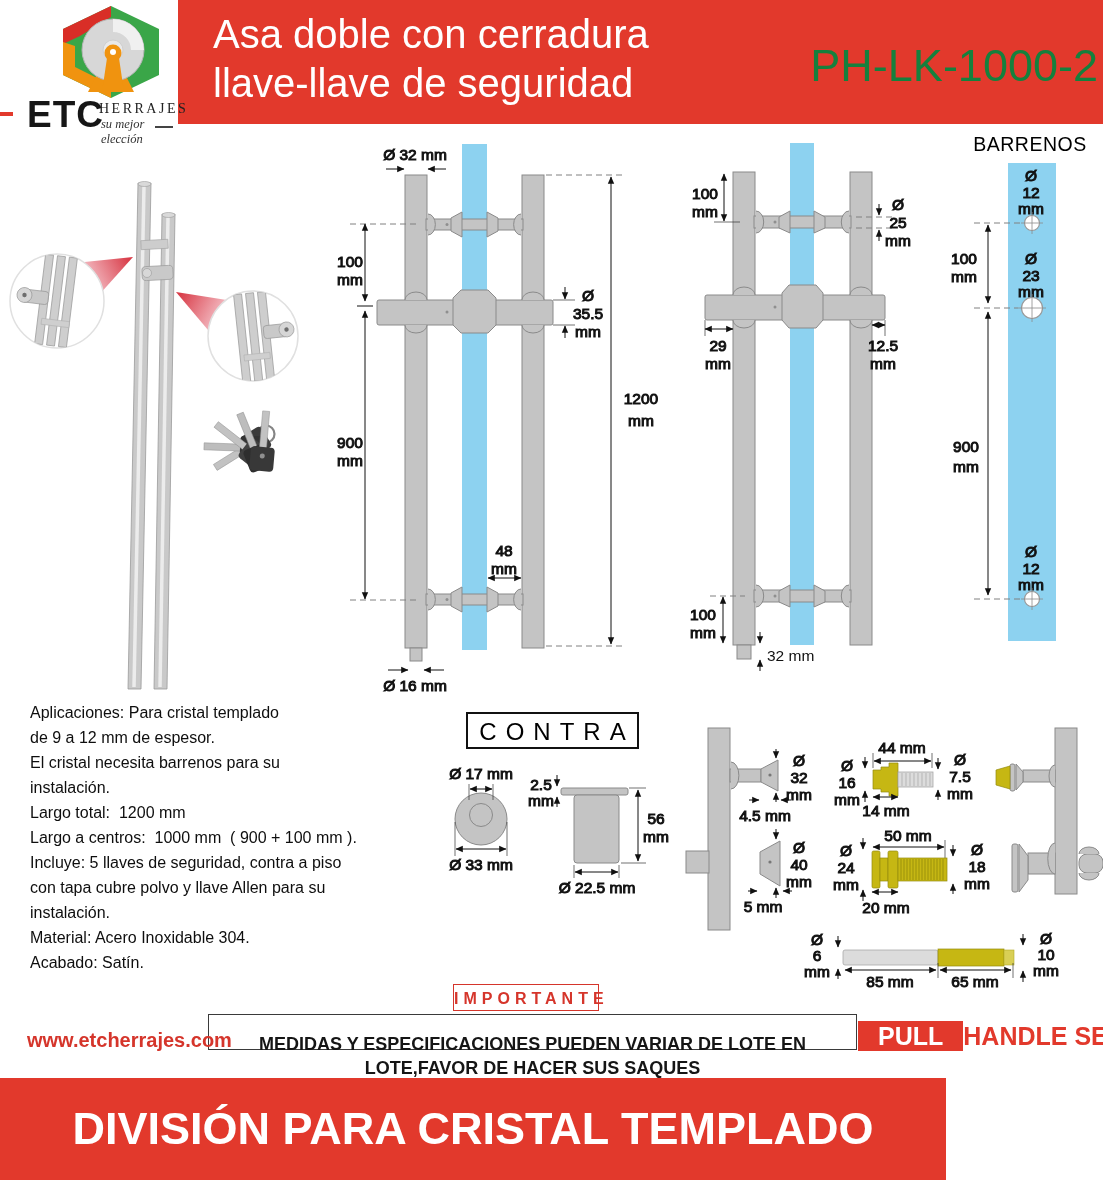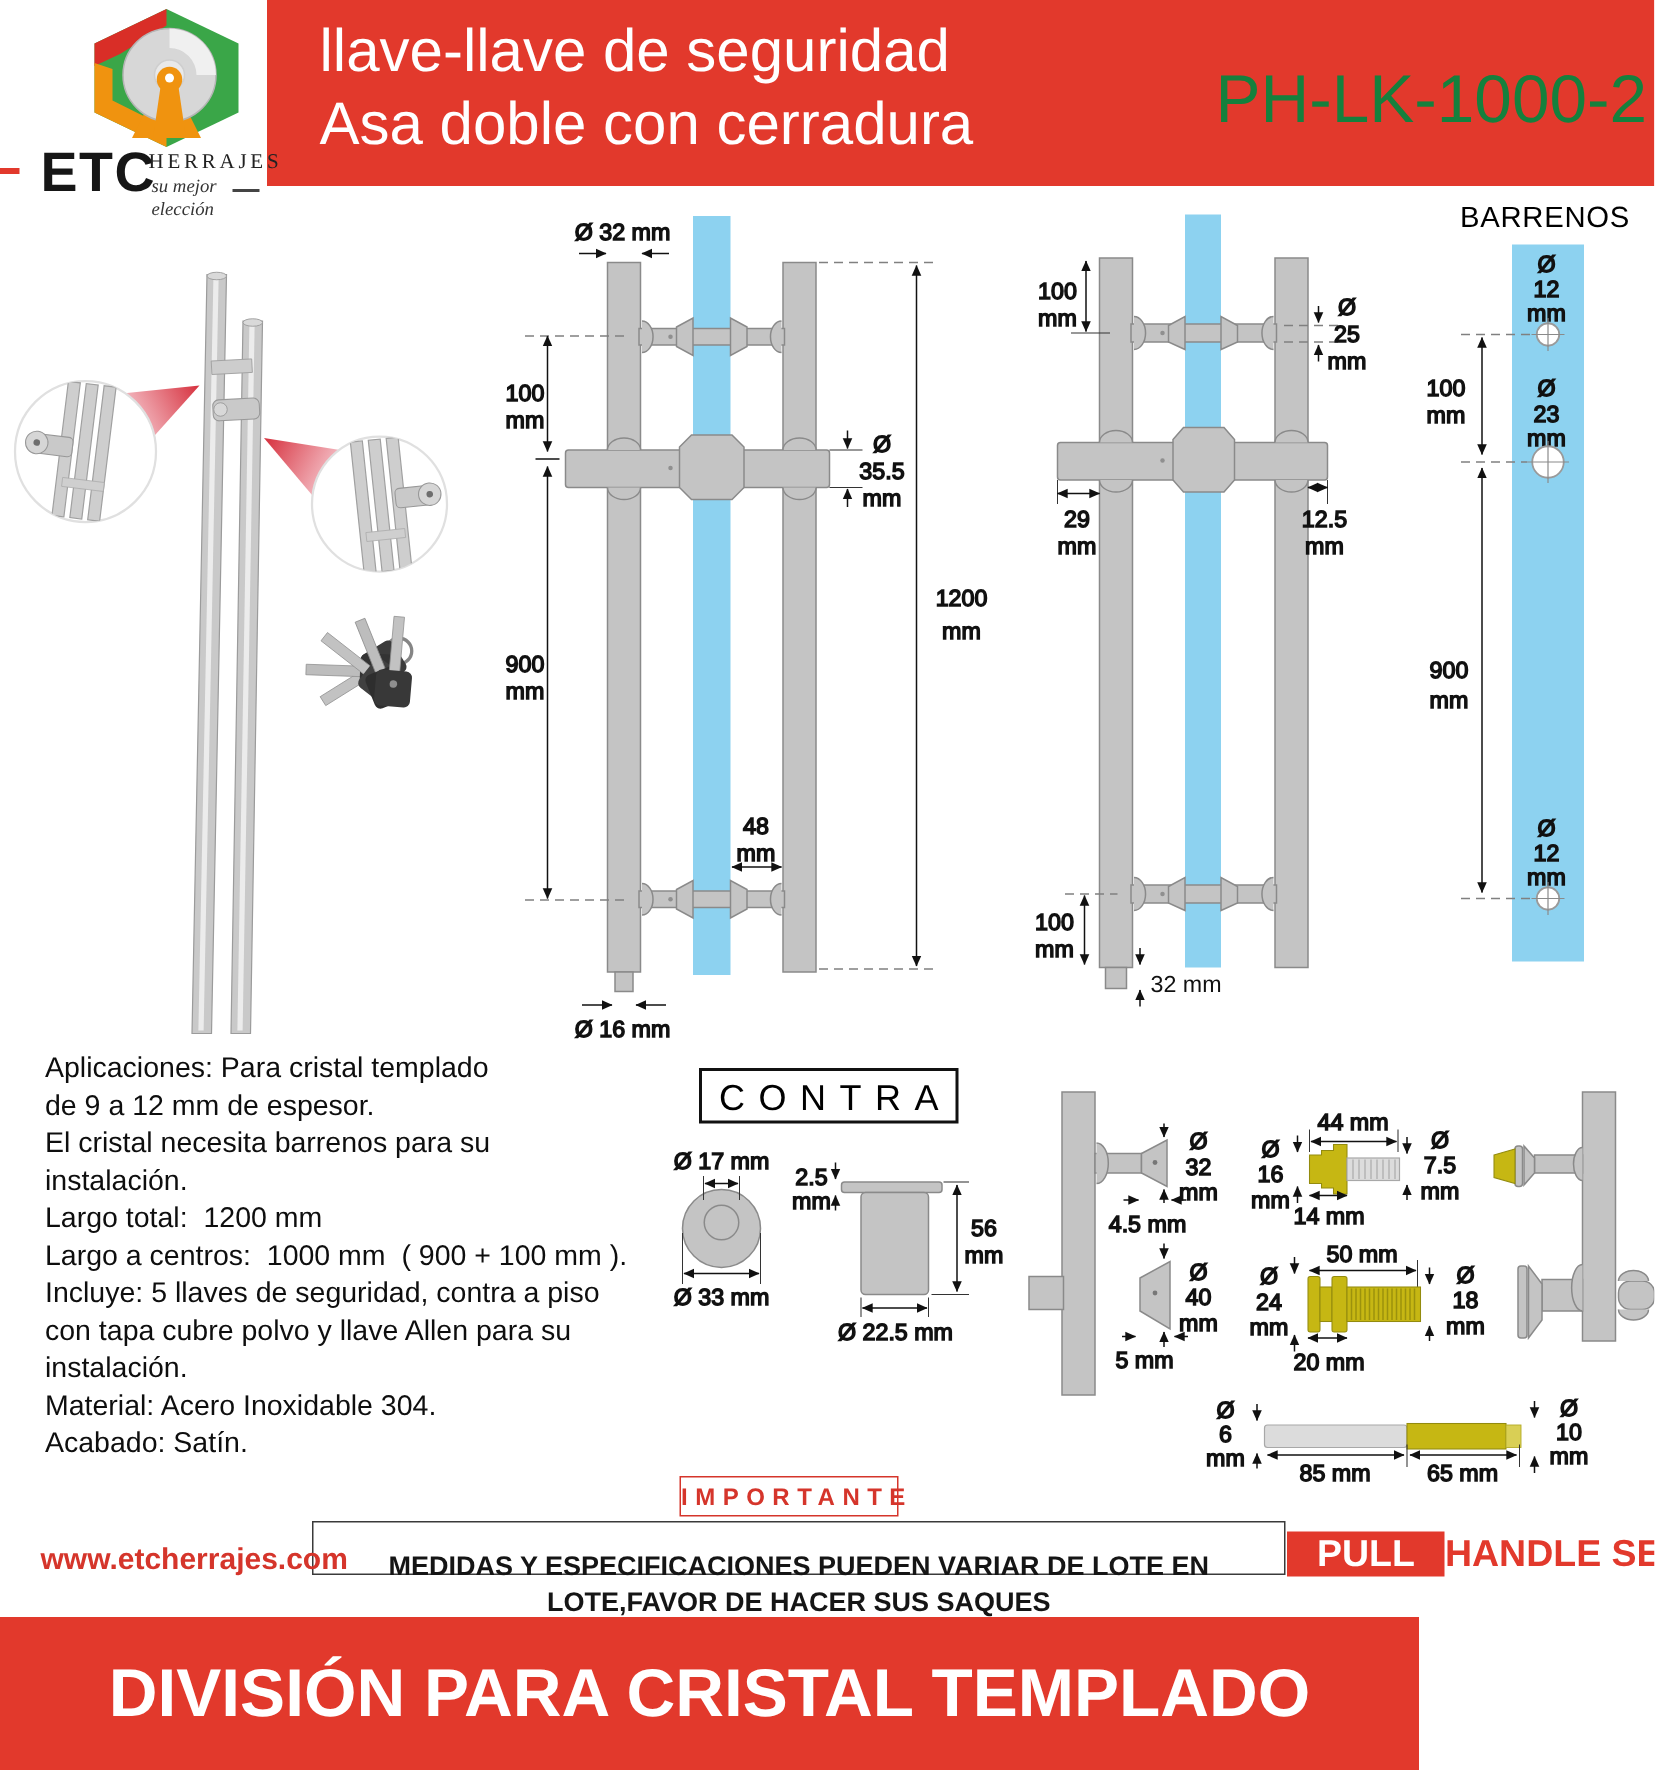--- a/index.html
+++ b/index.html
@@ -8,21 +8,21 @@
   .hdr-banner{position:absolute;left:178px;top:0;width:925px;height:124px;background:#e2392c;}
   .hdr-title{position:absolute;left:213px;top:10px;color:#fff;font-size:40px;line-height:49px;white-space:nowrap;}
   .hdr-model{position:absolute;left:778px;top:40px;width:320px;text-align:right;color:#15803d;font-size:45px;white-space:nowrap;}
   .logo-area{position:absolute;left:0;top:0;width:178px;height:140px;background:#fff;}
   .logo-etc{position:absolute;left:27px;top:94px;font-size:37px;font-weight:700;color:#161616;letter-spacing:1px;}
   .logo-sub{position:absolute;left:99px;top:101px;font-family:Liberation Serif, serif;font-size:14px;letter-spacing:2.5px;color:#222;}
   .logo-tagline{position:absolute;left:101px;top:117px;font-family:"Liberation Serif",serif;font-style:italic;font-size:12.5px;color:#333;}
   .logo-dash{position:absolute;left:155px;top:126px;width:18px;height:1.5px;background:#444;}
   .logo-reddash{position:absolute;left:0;top:112px;width:13px;height:4px;background:#e2392c;}
   
-  .specs{position:absolute;left:30px;top:700px;width:440px;font-size:19px;line-height:25px;color:#0e0e0e;}
+  .specs{position:absolute;left:30px;top:700px;width:440px;font-size:16px;line-height:25px;color:#0e0e0e;}
   .specs div{white-space:pre;}
   
   .imp-title{position:absolute;left:453px;top:984px;width:146px;height:27px;border:1.5px solid #d5352b;color:#d5352b;font-weight:700;font-size:16px;letter-spacing:5px;text-align:center;line-height:27px;box-sizing:border-box;}
   .imp-box{position:absolute;left:208px;top:1014px;width:649px;height:36px;border:1.4px solid #3a3a3a;text-align:center;font-weight:700;font-size:18px;line-height:24px;padding-top:17px;box-sizing:border-box;color:#151515;}
   .website{position:absolute;left:27px;top:1029px;font-size:20px;font-weight:700;color:#d5352b;}
   .series{position:absolute;left:858px;top:1022px;font-size:25px;font-weight:700;color:#e2392c;white-space:nowrap;}
   .series .pull{background:#e2392c;color:#fff;padding:1px 20px;}
   .banner-bottom{position:absolute;left:0;top:1078px;width:946px;height:102px;background:#e2392c;color:#fff;font-size:45px;font-weight:700;text-align:center;line-height:102px;}
   
   svg text{font-family:"Liberation Sans",sans-serif;}
@@ -479,22 +479,22 @@
         <line class="dim" x1="1023" y1="982" x2="1023" y2="971" marker-end="url(#ar)"></line>
         <text class="dim" x="1046" y="944">Ø</text>
         <text class="dim" x="1046" y="960">10</text>
         <text class="dim" x="1046" y="976">mm</text>
       </g>
     </g>
   </svg>
 
   <div class="hdr-banner"></div>
   <div class="hdr-title">
+    <div>Asa doble con cerradura</div>
     <div>llave-llave de seguridad</div>
-    <div>Asa doble con cerradura</div>
   </div>
   <div class="hdr-model">PH-LK-1000-2</div>
 
   <div class="logo-area">
     <svg width="106" height="92" viewBox="0 0 106 92" style="position:absolute;left:58px;top:6px;">
       <polygon points="53,0 101,23 101,69 53,92 5,69 5,23" fill="#3aa648"></polygon>
       <polygon points="53,0 5,23 5,38 22,30 53,11" fill="#d92e27"></polygon>
       <polygon points="5,36 5,69 53,92 53,79 17,61 17,40" fill="#f0930f"></polygon>
       <polygon points="30,86 76,86 61,56 45,56" fill="#f0930f"></polygon>
       <circle cx="55" cy="44" r="31" fill="#d7d7d7" stroke="#b5b5b5"></circle>

